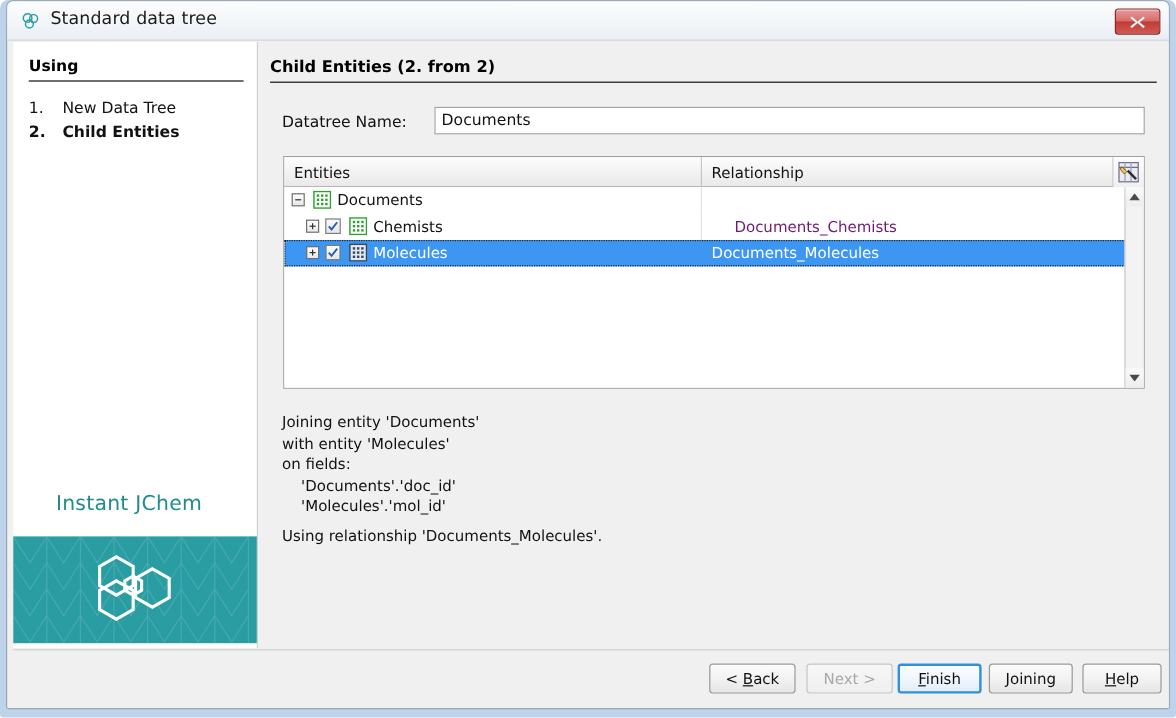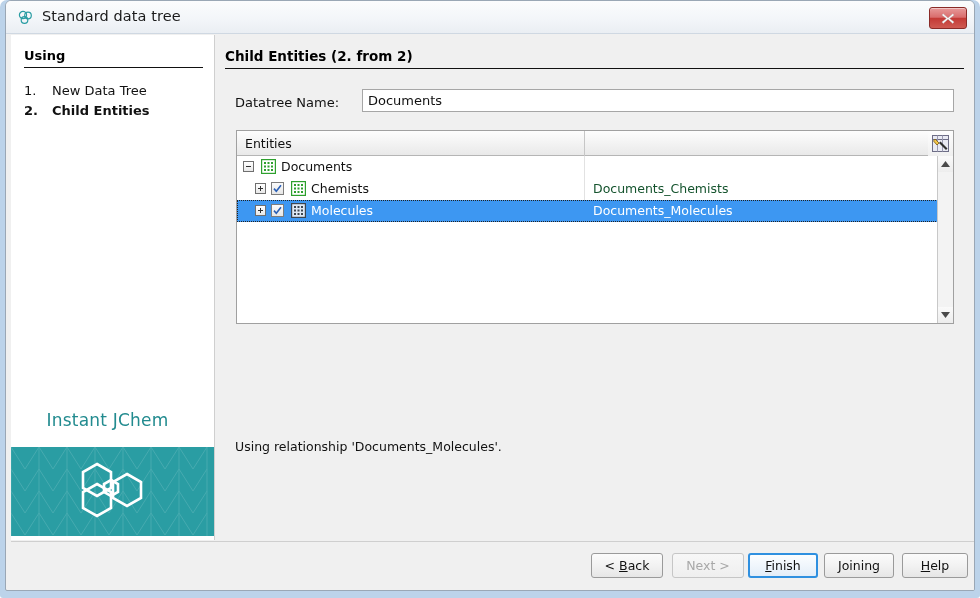--- a/index.html
+++ b/index.html
@@ -355,20 +355,21 @@
       <div id="page-title">Child Entities (2. from 2)</div>
       <div id="page-rule"></div>
 
       <div id="dt-label">Datatree Name:</div>
       <input id="dt-input" type="text" value="Documents" style="">
 
       <div id="table-wrap">
 
         <div id="tbl-header">
           <div class="th" id="th-entities">Entities</div>
+          <div class="th" id="th-relationship">Relationship</div>
           <div id="th-corner">
             <svg width="21" height="21" viewBox="0 0 21 21" style="position:absolute;left:2px;top:2px;">
               <rect x="2.5" y="2.5" width="16" height="16" fill="#e9eaf3" stroke="#6d6d86" stroke-width="1"></rect>
               <path d="M2.5 6.5 H18.5" stroke="#6d6d86" stroke-width="1"></path>
               <path d="M7.5 2.5 V18.5 M12.5 2.5 V18.5" stroke="#9a9ab0" stroke-width="1"></path>
               <path d="M5 6 L9 10 L7 12 L3.5 8 Z" fill="#f4c64a" stroke="#7a5b10" stroke-width=".8"></path>
               <path d="M9 10 L16 17 L17.5 15.5 L10.5 8.5 Z" fill="#2f2f2f"></path>
             </svg>
           </div>
         </div>
@@ -420,21 +421,21 @@
                       <rect x="6.5" y="6.5" width="2" height="2"></rect>
                       <rect x="10" y="6.5" width="2" height="2"></rect>
                     <rect x="3" y="10" width="2" height="2"></rect>
                       <rect x="6.5" y="10" width="2" height="2"></rect>
                       <rect x="10" y="10" width="2" height="2"></rect>
                   </g>
                 </svg>
               </span>
               <span class="lbl dark" style="left:74px;">Chemists</span>
             </div>
-            <div class="cell-rel" style="color:#14532d;">Documents_Chemists</div>
+            <div class="cell-rel" style="color:#701a75;margin-left:19px;">Documents_Chemists</div>
           </div>
 
           <div class="trow sel" style="top:44px;">
             <div class="col-div"></div>
             <div class="cell-ent">
               <span class="toggle plus" style="left:18px;"></span>
               <span class="chk" style="left:34px;">
                 <svg width="9" height="9" viewBox="0 0 9 9">
                   <path d="M1 4.6 L3.3 7.2 L8 1.2" fill="none" stroke="#2a5fb5" stroke-width="1.6"></path>
                 </svg>
@@ -469,20 +470,25 @@
               </svg>
           </div>
           <div class="sb-arrow" id="sb-down">
             <svg width="9" height="6" viewBox="0 0 9 6">
                 <path d="M0 0 L9 0 L4.5 6 Z" fill="#4a4a4a"></path>
               </svg>
           </div>
         </div>
       </div>
 
+      <div id="desc">Joining entity 'Documents'
+with entity 'Molecules'
+on fields:
+    'Documents'.'doc_id'
+    'Molecules'.'mol_id'</div>
       <div id="desc2">Using relationship 'Documents_Molecules'.</div>
     </div>
 
     <div id="btnbar">
       <button class="btn" style="left:580px;width:72px;">&lt; <span class="ul">B</span>ack</button>
       <button class="btn disabled" style="left:661px;width:72px;">Next &gt;</button>
       <button class="btn focused" style="left:737px;width:70px;"><span class="ul">F</span>inish</button>
       <button class="btn" style="left:813px;width:70px;">Joining</button>
       <button class="btn" style="left:891px;width:66px;"><span class="ul">H</span>elp</button>
     </div>

